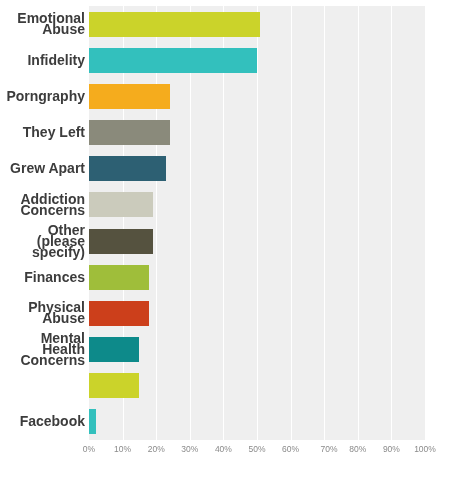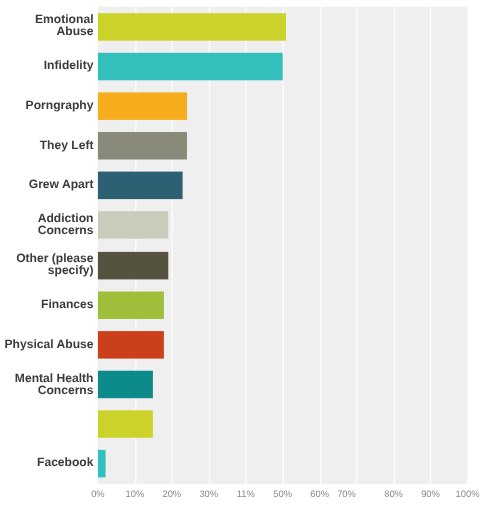--- a/index.html
+++ b/index.html
@@ -64,21 +64,21 @@
     left: 0;
     top: 6px;
     width: 85px;
     height: 434px;
   }
   .cat-label {
     position: absolute;
     right: 0;
     width: 85px;
     text-align: right;
-    font-size: 11px;
+    font-size: 14px;
     font-weight: bold;
     color: #3c3c3c;
     line-height: 11px;
     display: flex;
     align-items: center;
     justify-content: flex-end;
   }
   .cat-label span {
     display: block;
   }
@@ -192,22 +192,22 @@
       <div class="cat-label" style="top: 397.833px; height: 36.1667px; color: rgb(60, 60, 60);">
         <span>Facebook</span>
       </div>
     </div>
 
   <div class="xaxis" id="xaxis">
       <div class="xtick" style="left: 0px; color: rgb(138, 138, 138);">0%</div>
       <div class="xtick" style="left: 33.6px; color: rgb(138, 138, 138);">10%</div>
       <div class="xtick" style="left: 67.2px; color: rgb(138, 138, 138);">20%</div>
       <div class="xtick" style="left: 100.8px; color: rgb(138, 138, 138);">30%</div>
-      <div class="xtick" style="left: 134.4px; color: rgb(138, 138, 138);">11%</div>
+      <div class="xtick" style="left: 134.4px; color: rgb(138, 138, 138);">40%</div>
       <div class="xtick" style="left: 168px; color: rgb(138, 138, 138);">50%</div>
       <div class="xtick" style="left: 201.6px; color: rgb(138, 138, 138);">60%</div>
-      <div class="xtick" style="left: 226px; color: rgb(138, 138, 138);">70%</div>
+      <div class="xtick" style="left: 240px; color: rgb(138, 138, 138);">70%</div>
       <div class="xtick" style="left: 268.8px; color: rgb(138, 138, 138);">80%</div>
       <div class="xtick" style="left: 302.4px; color: rgb(138, 138, 138);">90%</div>
       <div class="xtick" style="left: 336px; color: rgb(138, 138, 138);">100%</div>
     </div>
 
 </div>
 
 </body></html>

